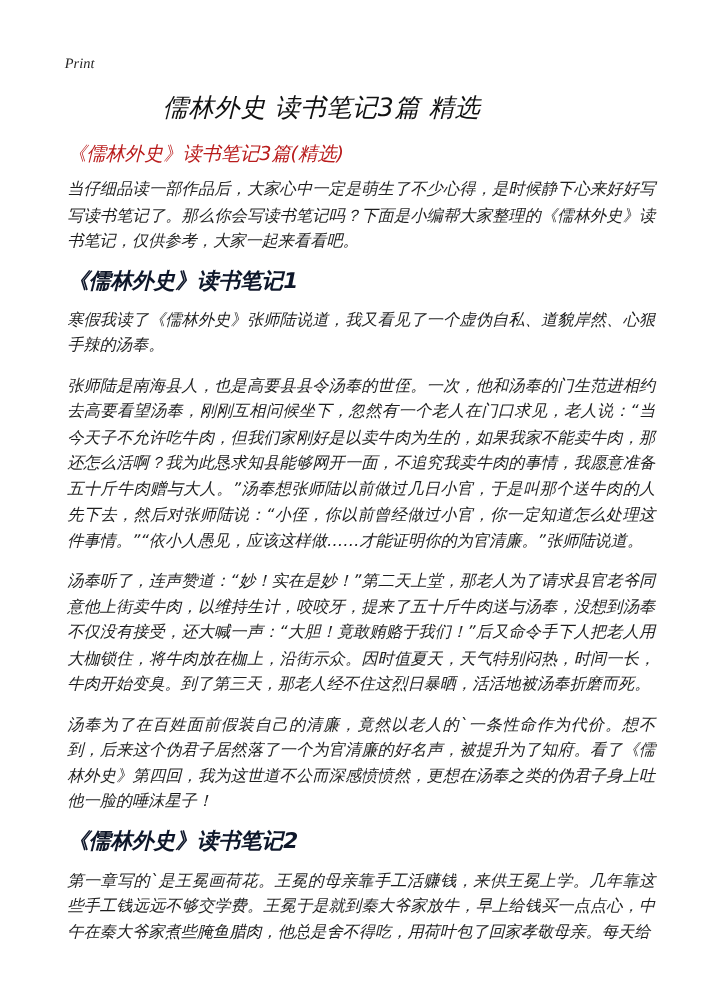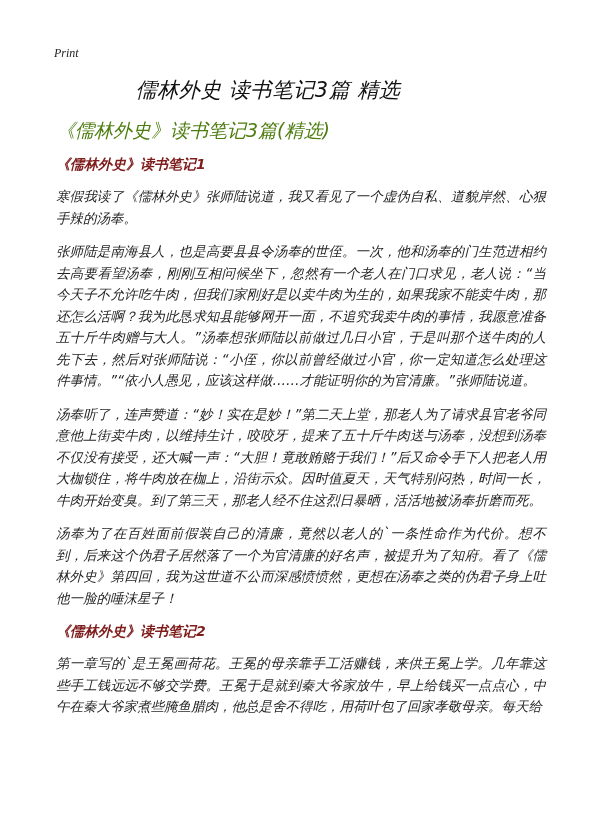--- a/index.html
+++ b/index.html
@@ -13,40 +13,41 @@
     position: absolute; left: 54px; top: 46px;
     font-family: "Liberation Serif", "DejaVu Serif", serif;
     font-size: 12px; color: #222;
   }
   .title {
     position: absolute; left: 0; top: 76px; width: 536px; text-align: center;
     font-size: 21px; letter-spacing: 0.5px; color: #111;
   }
   .subtitle {
     position: absolute; left: 56px; top: 118px;
-    font-size: 19px; color: #4d7c0f;
+    font-size: 16px; color: #b91c1c;
   }
   .content {
     position: absolute; left: 56px; top: 148px; width: 490px;
     font-size: 13.5px; line-height: 21.5px; color: #1e1e1e;
   }
   .content p { margin: 0 0 12px 0; text-align: justify; }
   .content h2 {
-    margin: 6px 0 12px 0; font-size: 14px; font-weight: bold; line-height: 20px; color: #7f1d1d;
+    margin: 6px 0 12px 0; font-size: 18px; font-weight: bold; line-height: 20px; color: #0f172a;
   }
 </style>
 </head>
 <body>
 
 <div class="page">
   <div class="print-label">Print</div>
   <div class="title">儒林外史  读书笔记3篇  精选</div>
   <div class="subtitle">《儒林外史》读书笔记3篇(精选)</div>
 
   <div class="content">
+    <p>当仔细品读一部作品后，大家心中一定是萌生了不少心得，是时候静下心来好好写写读书笔记了。那么你会写读书笔记吗？下面是小编帮大家整理的《儒林外史》读书笔记，仅供参考，大家一起来看看吧。</p>
 
     <h2>《儒林外史》读书笔记1</h2>
     <p>寒假我读了《儒林外史》张师陆说道，我又看见了一个虚伪自私、道貌岸然、心狠手辣的汤奉。</p>
     <p>张师陆是南海县人，也是高要县县令汤奉的世侄。一次，他和汤奉的门生范进相约去高要看望汤奉，刚刚互相问候坐下，忽然有一个老人在门口求见，老人说：“当今天子不允许吃牛肉，但我们家刚好是以卖牛肉为生的，如果我家不能卖牛肉，那还怎么活啊？我为此恳求知县能够网开一面，不追究我卖牛肉的事情，我愿意准备五十斤牛肉赠与大人。”汤奉想张师陆以前做过几日小官，于是叫那个送牛肉的人先下去，然后对张师陆说：“小侄，你以前曾经做过小官，你一定知道怎么处理这件事情。”“依小人愚见，应该这样做……才能证明你的为官清廉。”张师陆说道。</p>
     <p>汤奉听了，连声赞道：“妙！实在是妙！”第二天上堂，那老人为了请求县官老爷同意他上街卖牛肉，以维持生计，咬咬牙，提来了五十斤牛肉送与汤奉，没想到汤奉不仅没有接受，还大喊一声：“大胆！竟敢贿赂于我们！”后又命令手下人把老人用大枷锁住，将牛肉放在枷上，沿街示众。因时值夏天，天气特别闷热，时间一长，牛肉开始变臭。到了第三天，那老人经不住这烈日暴晒，活活地被汤奉折磨而死。</p>
     <p>汤奉为了在百姓面前假装自己的清廉，竟然以老人的`一条性命作为代价。想不到，后来这个伪君子居然落了一个为官清廉的好名声，被提升为了知府。看了《儒林外史》第四回，我为这世道不公而深感愤愤然，更想在汤奉之类的伪君子身上吐他一脸的唾沫星子！</p>
 
     <h2>《儒林外史》读书笔记2</h2>
     <p>第一章写的`是王冕画荷花。王冕的母亲靠手工活赚钱，来供王冕上学。几年靠这些手工钱远远不够交学费。王冕于是就到秦大爷家放牛，早上给钱买一点点心，中午在秦大爷家煮些腌鱼腊肉，他总是舍不得吃，用荷叶包了回家孝敬母亲。每天给</p>
   </div>

